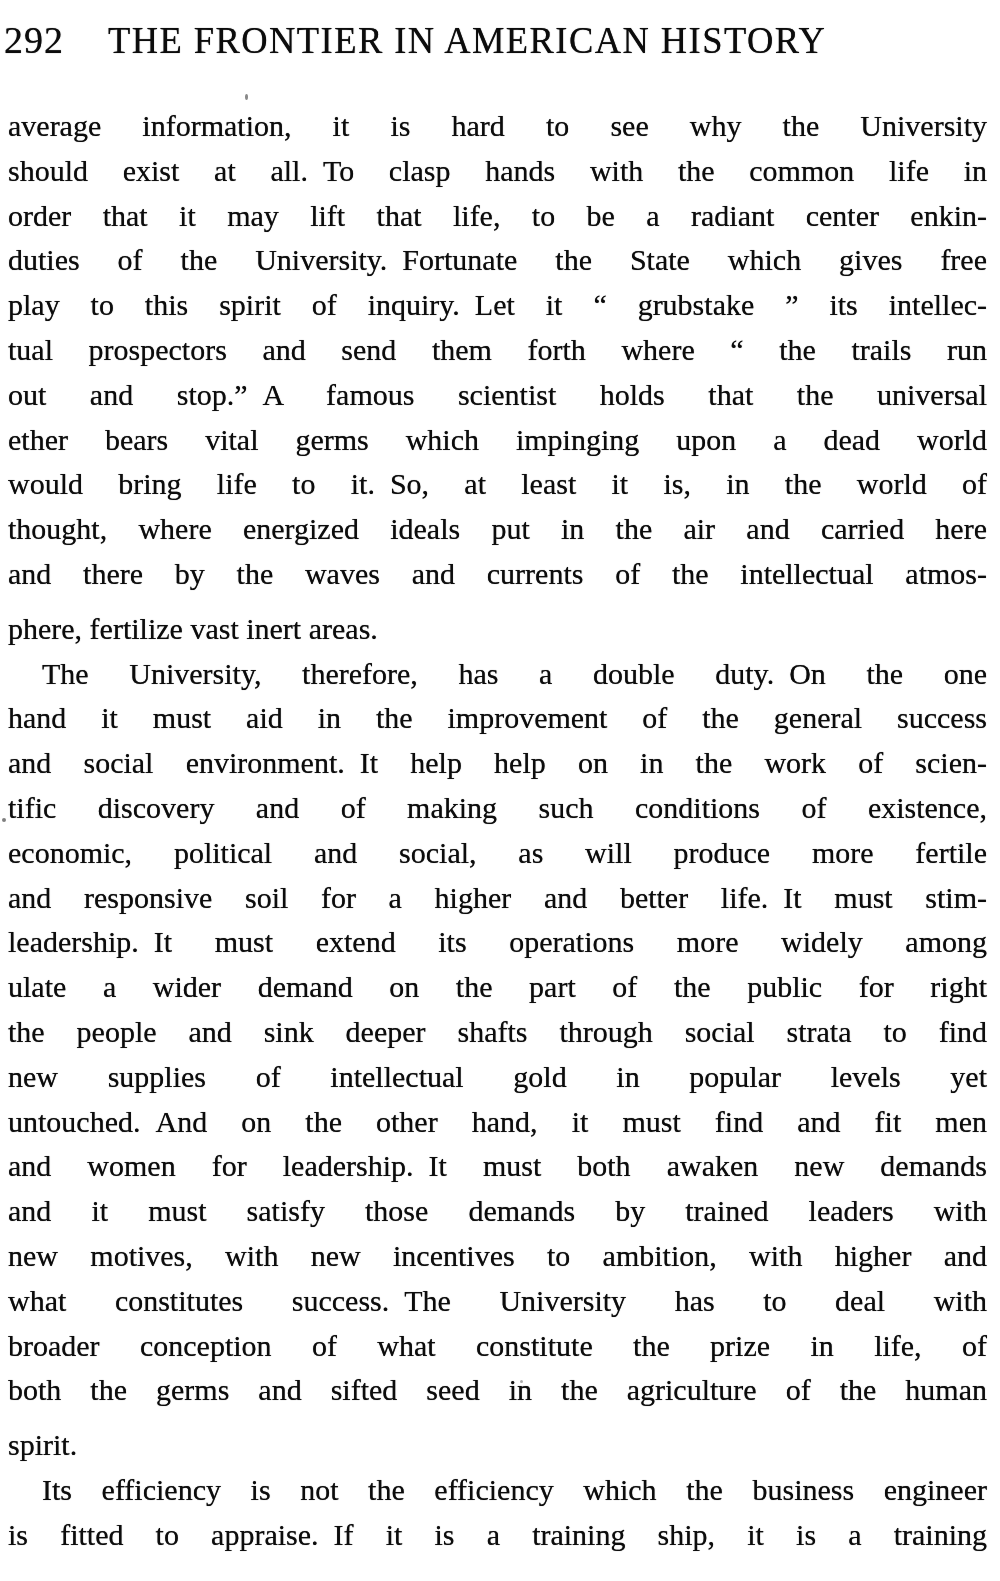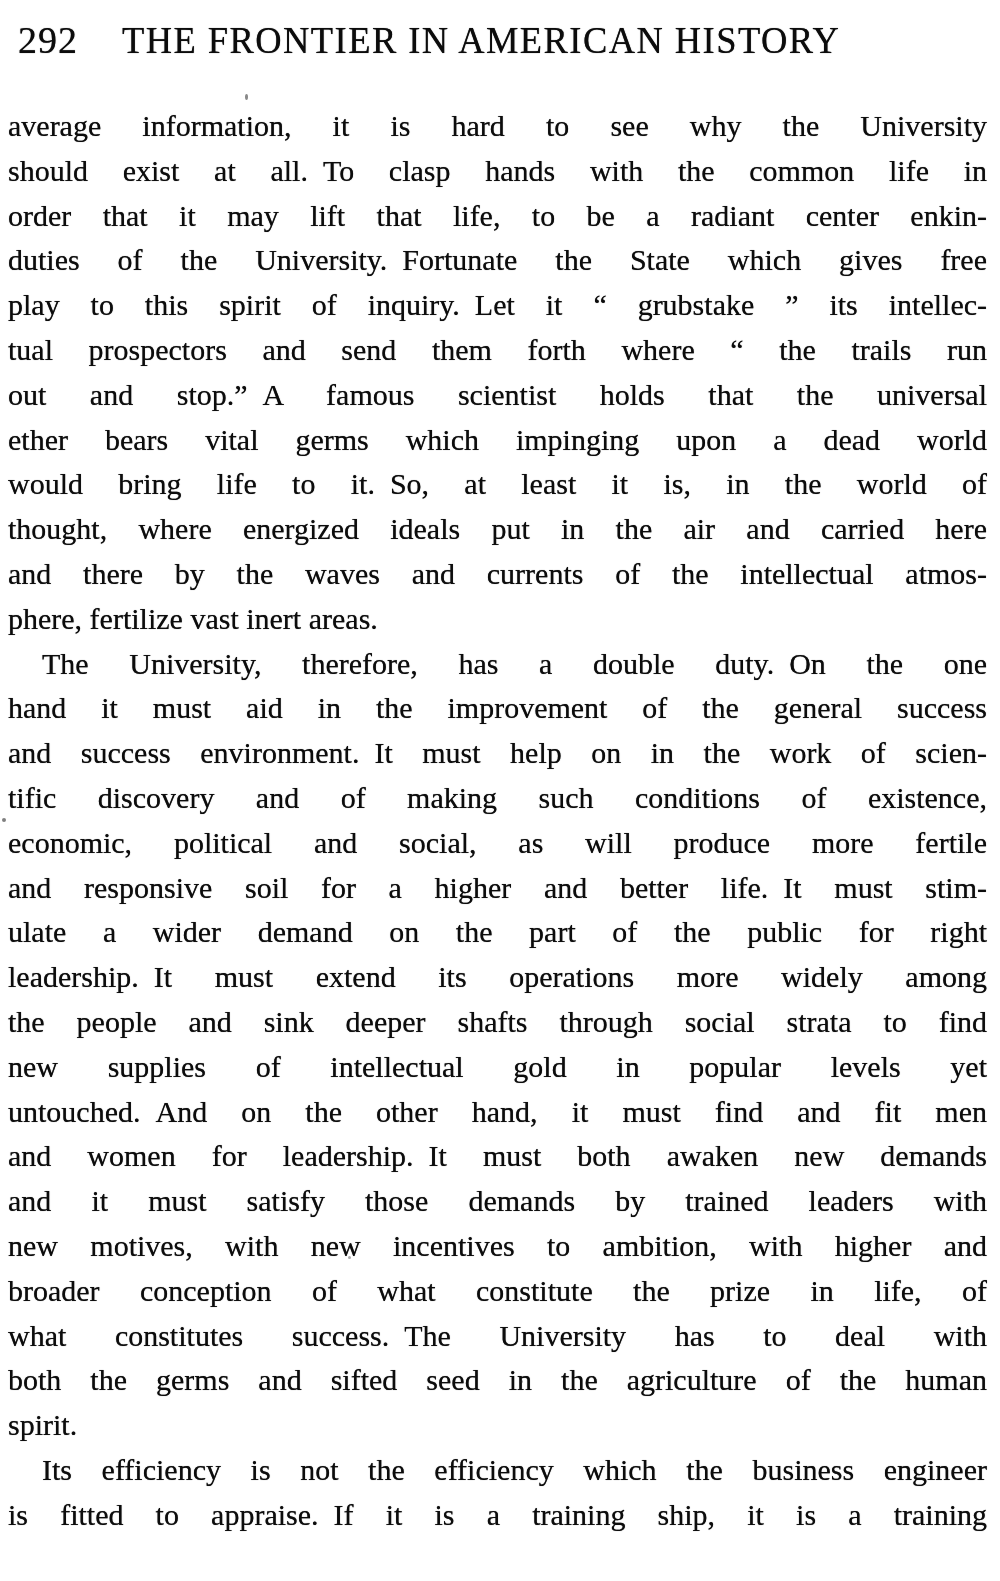--- a/index.html
+++ b/index.html
@@ -10,21 +10,21 @@
     font-family: "Liberation Serif", "DejaVu Serif", serif;
     overflow: hidden;
     position: relative;
   }
   .page {
     width: 1000px;
     height: 1581px;
     position: relative;
   }
   .running-head {
-    padding: 20px 0 0 18px;
+    padding: 20px 0 0 4px;
     display: flex;
     align-items: baseline;
     text-shadow: 0 0 0.8px rgba(10,10,10,0.85);
   }
   .page-num {
     font-size: 38px;
     line-height: 40px;
     letter-spacing: 1px;
   }
   .running-title {
@@ -45,20 +45,21 @@
   .line {
     text-align: justify;
     text-align-last: justify;
     -moz-text-align-last: justify;
     text-shadow: 0 0 0.7px rgba(12,12,12,0.8);
     white-space: nowrap0; 
   }
   .line.no-just {
     text-align: left;
     text-align-last: left;
+    margin-top: 10px;
   }
   .line.indent { padding-left: 34px; }
   .speck {
     position: absolute;
     background: #2a2a2a;
     border-radius: 50%;
   }
 </style>
 </head>
 <body>
@@ -78,34 +79,34 @@
       <div class="line">play to this spirit of inquiry. Let it “ grubstake ” its intellec-</div>
       <div class="line">tual prospectors and send them forth where “ the trails run</div>
       <div class="line">out and stop.” A famous scientist holds that the universal</div>
       <div class="line">ether bears vital germs which impinging upon a dead world</div>
       <div class="line">would bring life to it. So, at least it is, in the world of</div>
       <div class="line">thought, where energized ideals put in the air and carried here</div>
       <div class="line">and there by the waves and currents of the intellectual atmos-</div>
       <div class="line no-just">phere, fertilize vast inert areas.</div>
       <div class="line indent">The University, therefore, has a double duty. On the one</div>
       <div class="line">hand it must aid in the improvement of the general success</div>
-      <div class="line">and success environment. It must help on in the work of scien-</div>
+      <div class="line">and social environment. It help help on in the work of scien-</div>
       <div class="line">tific discovery and of making such conditions of existence,</div>
       <div class="line">economic, political and social, as will produce more fertile</div>
       <div class="line">and responsive soil for a higher and better life. It must stim-</div>
+      <div class="line">leadership. It must extend its operations more widely among</div>
       <div class="line">ulate a wider demand on the part of the public for right</div>
-      <div class="line">leadership. It must extend its operations more widely among</div>
       <div class="line">the people and sink deeper shafts through social strata to find</div>
       <div class="line">new supplies of intellectual gold in popular levels yet</div>
       <div class="line">untouched. And on the other hand, it must find and fit men</div>
       <div class="line">and women for leadership. It must both awaken new demands</div>
       <div class="line">and it must satisfy those demands by trained leaders with</div>
       <div class="line">new motives, with new incentives to ambition, with higher and</div>
+      <div class="line">what constitutes success. The University has to deal with</div>
       <div class="line">broader conception of what constitute the prize in life, of</div>
-      <div class="line">what constitutes success. The University has to deal with</div>
       <div class="line">both the germs and sifted seed in the agriculture of the human</div>
       <div class="line no-just">spirit.</div>
       <div class="line indent">Its efficiency is not the efficiency which the business engineer</div>
       <div class="line">is fitted to appraise. If it is a training ship, it is a training</div>
     </div>
 
 <div class="speck" style="left: 245px; top: 94px; width: 3px; height: 6px; opacity: 0.55;"></div>
     <div class="speck" style="left: 2px; top: 818px; width: 4px; height: 4px; opacity: 0.6;"></div>
     <div class="speck" style="left: 348px; top: 1256px; width: 3px; height: 3px; opacity: 0.4;"></div>
     <div class="speck" style="left: 520px; top: 1380px; width: 3px; height: 3px; opacity: 0.4;"></div>

